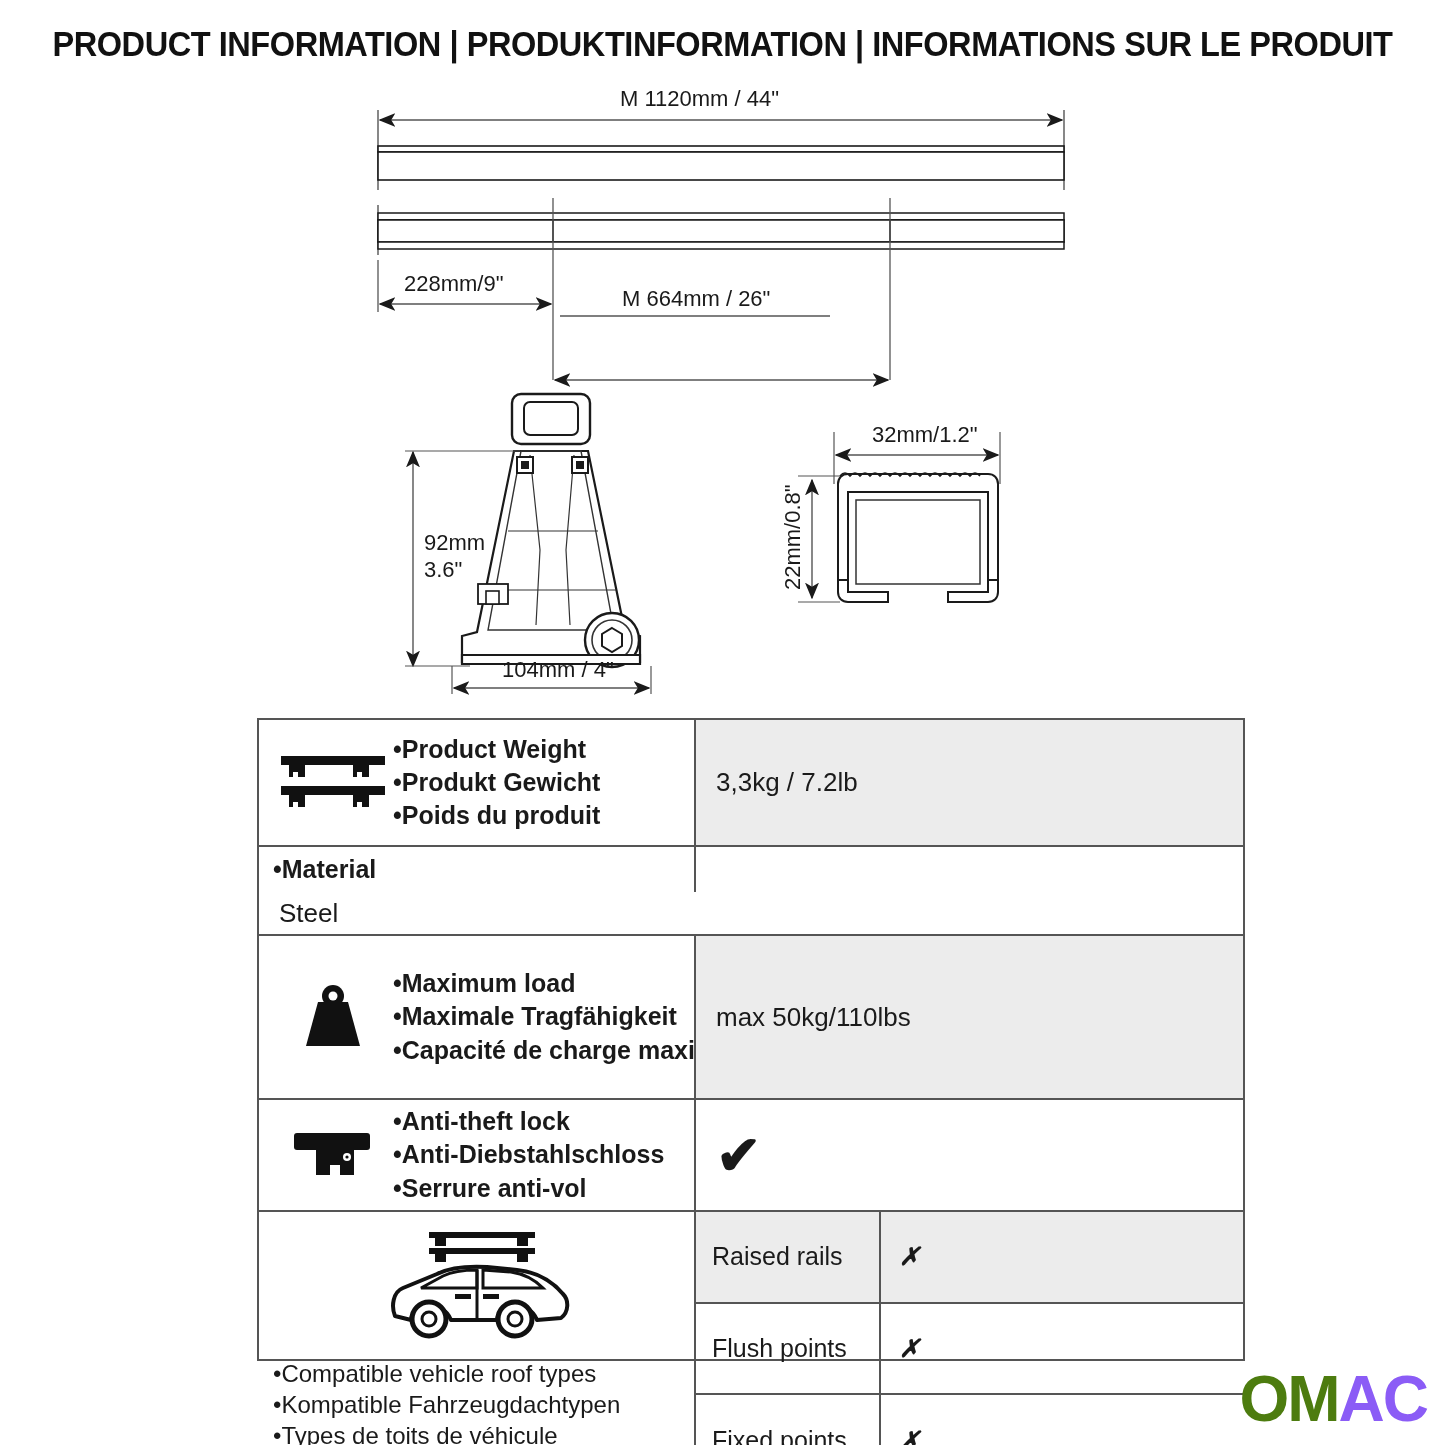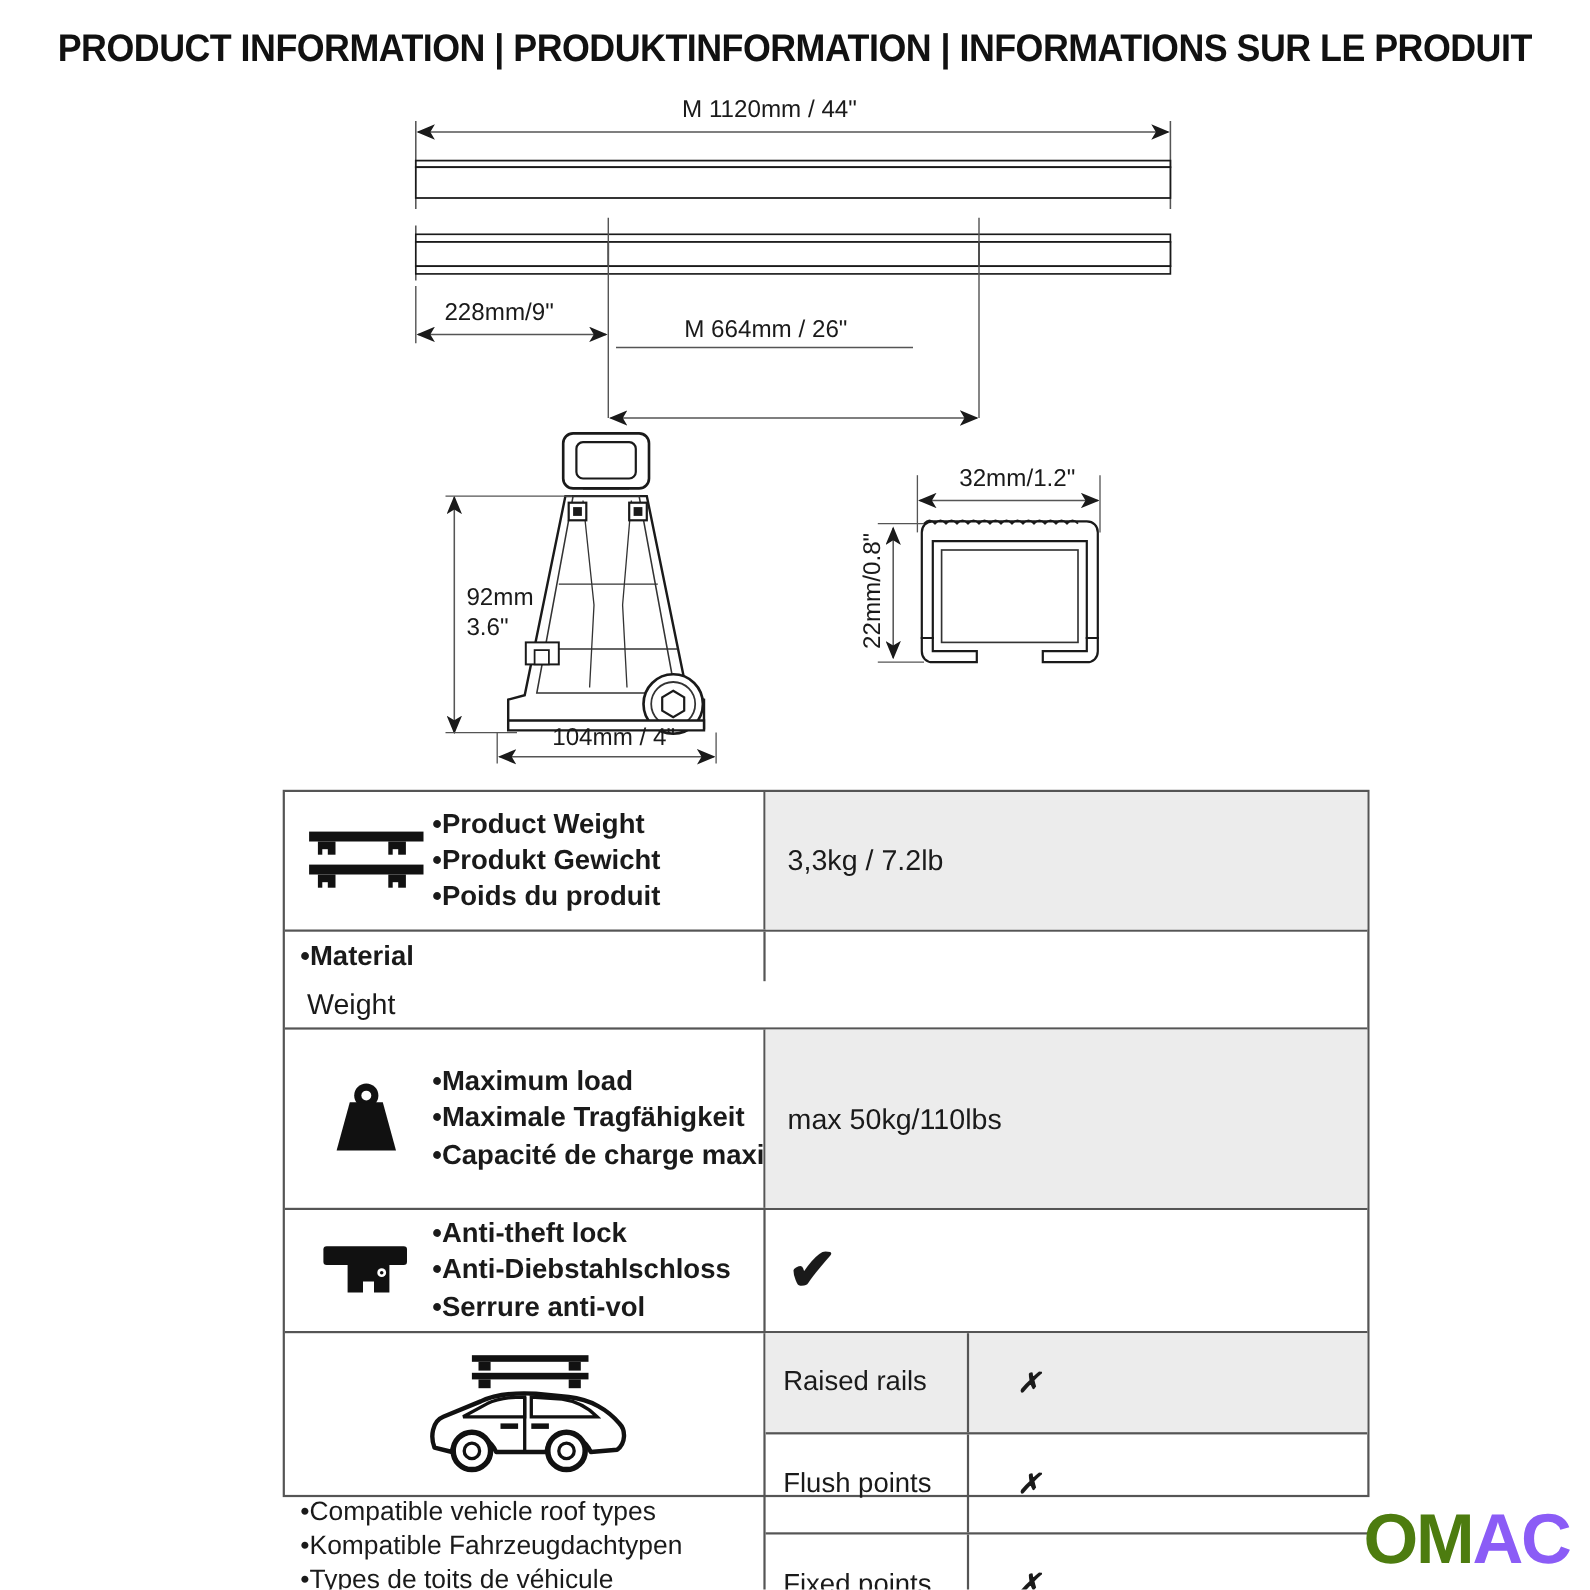--- a/index.html
+++ b/index.html
@@ -117,21 +117,20 @@
   .roof-right{
     flex:1;
     display:flex;
     flex-direction:column;
   }
   .roof-item{
     flex:1;
     display:flex;
     box-sizing:border-box;
     border-bottom:2px solid #555;
-    gap:26px;
   }
   .roof-item:last-child{border-bottom:none;}
   .roof-name{
     width:185px;
     box-sizing:border-box;
     display:flex;align-items:center;
     padding-left:16px;
     font-size:25px;
     border-right:2px solid #555;
   }
@@ -306,21 +305,21 @@
       </div>
       <div class="cell-value shaded">3,3kg / 7.2lb</div>
     </div>
 
     <div class="row r-material">
       <div class="cell-label">
         <div class="label-texts">
           <div>•Material</div>
         </div>
       </div>
-      <div class="cell-value">Weight</div>
+      <div class="cell-value">Steel</div>
     </div>
 
     <div class="row r-load">
       <div class="cell-label">
         <div class="icon-box">
           <svg width="70" height="66" viewBox="0 0 70 66" xmlns="http://www.w3.org/2000/svg">
             <circle cx="35" cy="12" r="11" fill="#111"></circle>
             <circle cx="35" cy="12" r="4.5" fill="#fff"></circle>
             <path d="M20 18 L50 18 L62 62 L8 62 Z" fill="#111"></path>
           </svg>

